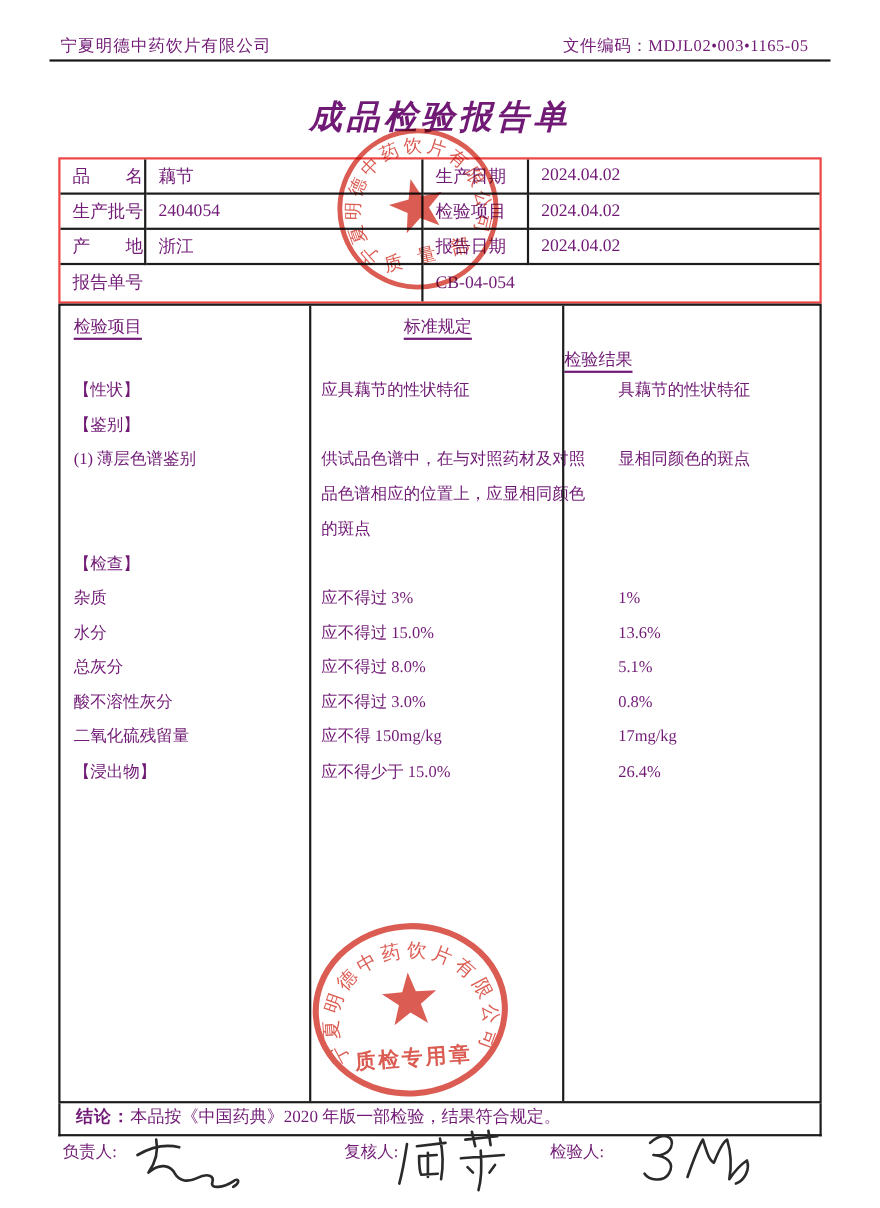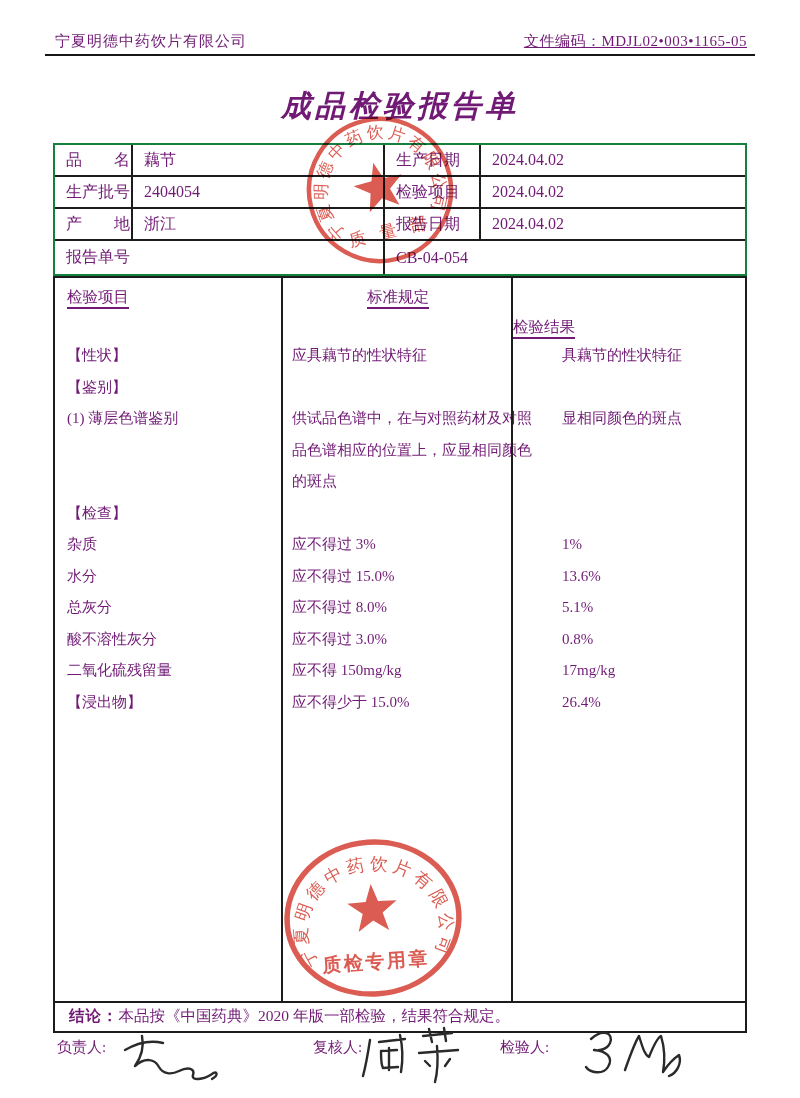--- a/index.html
+++ b/index.html
@@ -3,28 +3,28 @@
 <meta charset="utf-8">
 <style>
   html,body{margin:0;padding:0;background:#ffffff;}
   #page{
     position:relative;width:800px;height:1098px;background:#ffffff;overflow:hidden;
     font-family:"Liberation Serif","DejaVu Serif",serif;color:#701a75;
   }
   
   .hdr{position:absolute;top:30px;left:53px;width:694px;height:24px;font-size:15px;}
   .hdr .company{position:absolute;left:2px;top:2px;letter-spacing:1px;}
-  .hdr .doccode{position:absolute;right:0;top:2px;letter-spacing:.5px;text-decoration:underline;}
+  .hdr .doccode{position:absolute;right:12px;top:2px;letter-spacing:.5px;}
   .hdr-rule{position:absolute;top:54px;left:45px;width:710px;height:2px;background:#161616;}
   
   .title{position:absolute;top:86px;left:0;width:800px;text-align:center;
          font-size:30px;font-weight:bold;letter-spacing:4px;font-style:italic;}
   
   .info{position:absolute;top:143px;left:53px;width:694px;height:133px;
-        border:2px solid #15803d;box-sizing:border-box;display:grid;
+        border:2px solid #ef4444;box-sizing:border-box;display:grid;
         grid-template-columns:78px 252px 96px 264px;grid-template-rows:32px 32px 32px 33px;
         font-size:16px;}
   .ic{border-right:2px solid #1c1c1c;border-bottom:2px solid #1c1c1c;
       display:flex;align-items:center;padding-left:11px;box-sizing:border-box;white-space:nowrap;}
   .ic.noR{border-right:none;}
   .ic.noB{border-bottom:none;}
   .ic.span2a{grid-column:1 / 3;}
   .ic.span2b{grid-column:3 / 5;}
   
   .main{position:absolute;top:276px;left:53px;width:694px;height:727px;

